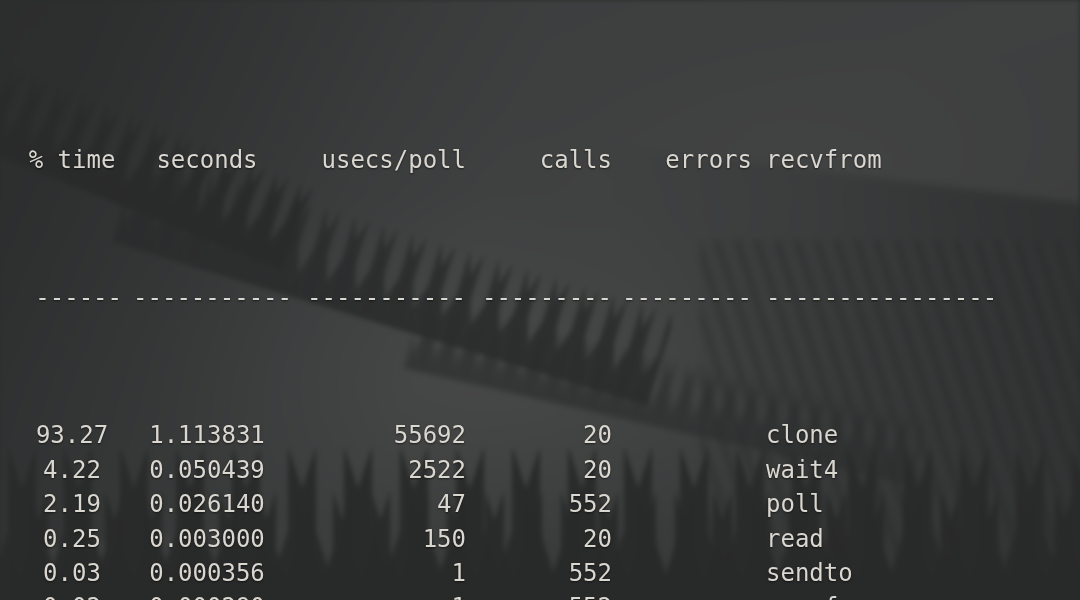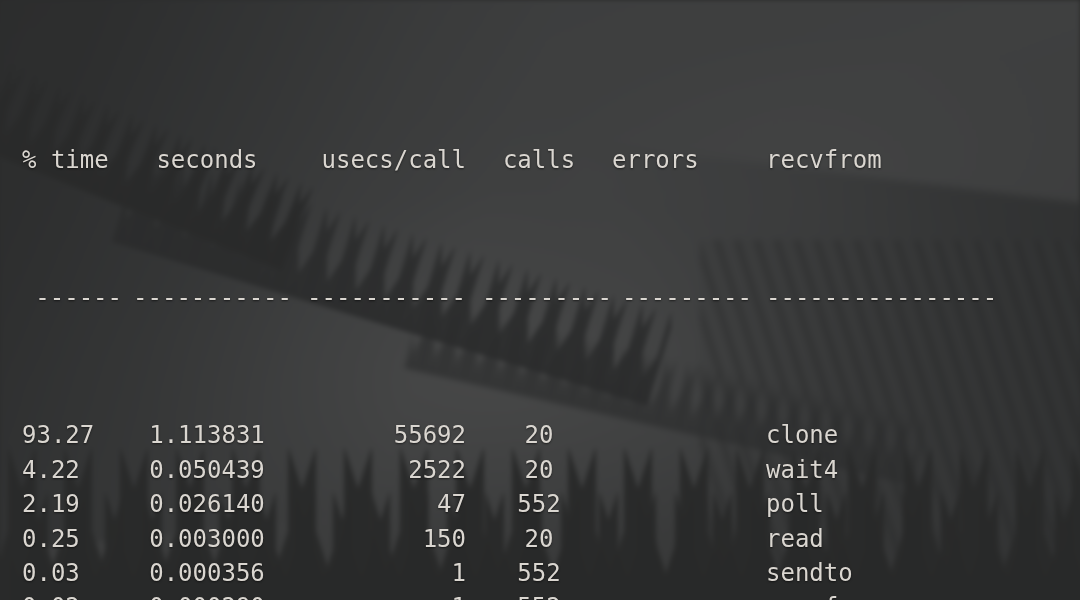--- a/index.html
+++ b/index.html
@@ -182,25 +182,25 @@
     font-size: 24px;
     line-height: 34.4px;
     white-space: pre;
     letter-spacing: 0px;
     text-shadow: 0 1px 2px rgba(0,0,0,0.55);
   }
 
   .row { display: block; height: 34.4px; }
 
   
-  .c-pct   { display: inline-block; width: 100px; text-align: left; }
+  .c-pct   { display: inline-block; width: 100px; text-align: center; }
   .c-sec   { display: inline-block; width: 170px; text-align: center; }
   .c-usec  { display: inline-block; width: 174px; text-align: right; }
-  .c-calls { display: inline-block; width: 146px; text-align: center; }
-  .c-err   { display: inline-block; width: 140px; }
+  .c-calls { display: inline-block; width: 146px; text-align: right; }
+  .c-err   { display: inline-block; width: 140px; text-align: right; }
   .c-sys   { display: inline-block; width: 260px; text-align: left; padding-left: 14px; }
 
   .sep-row { display: block; height: 34.4px; }
   .sep-row .c-pct,
   .sep-row .c-sec,
   .sep-row .c-usec,
   .sep-row .c-calls,
   .sep-row .c-err { text-align: left; padding-left: 0; }
   .sep-row .c-pct   { width: 100px; text-align: right; }
   .sep-row .c-sec   { width: 170px; text-align: right; }
@@ -222,21 +222,21 @@
     <div class="trees trees-far"></div>
     <div class="trees trees-ridge"></div>
     <div class="trees trees-ridge2"></div>
     <div class="trees trees-bottom"></div>
     <div class="trees trees-bottom2"></div>
   </div>
 
   <div class="terminal">
     <div class="term-body">
 
-      <div class="row"><span class="c-pct">% time</span><span class="c-sec">seconds</span><span class="c-usec">usecs/call</span><span class="c-calls">calls</span><span class="c-err">errors</span><span class="c-sys">recvfrom</span></div>
+      <div class="row"><span class="c-pct">% time</span><span class="c-sec">seconds</span><span class="c-usec">usecs/poll</span><span class="c-calls">calls</span><span class="c-err">errors</span><span class="c-sys">recvfrom</span></div>
 
       <div class="sep-row"><span class="c-pct">------</span><span class="c-sec">-----------</span><span class="c-usec">-----------</span><span class="c-calls">---------</span><span class="c-err">---------</span><span class="c-sys">----------------</span></div>
 
       <div id="data-rows"><div class="row"><span class="c-pct">93.27</span><span class="c-sec">1.113831</span><span class="c-usec">55692</span><span class="c-calls">20</span><span class="c-err"></span><span class="c-sys">clone</span></div><div class="row"><span class="c-pct">4.22</span><span class="c-sec">0.050439</span><span class="c-usec">2522</span><span class="c-calls">20</span><span class="c-err"></span><span class="c-sys">wait4</span></div><div class="row"><span class="c-pct">2.19</span><span class="c-sec">0.026140</span><span class="c-usec">47</span><span class="c-calls">552</span><span class="c-err"></span><span class="c-sys">poll</span></div><div class="row"><span class="c-pct">0.25</span><span class="c-sec">0.003000</span><span class="c-usec">150</span><span class="c-calls">20</span><span class="c-err"></span><span class="c-sys">read</span></div><div class="row"><span class="c-pct">0.03</span><span class="c-sec">0.000356</span><span class="c-usec">1</span><span class="c-calls">552</span><span class="c-err"></span><span class="c-sys">sendto</span></div><div class="row"><span class="c-pct">0.02</span><span class="c-sec">0.000290</span><span class="c-usec">1</span><span class="c-calls">552</span><span class="c-err"></span><span class="c-sys">recvfrom</span></div></div>
 
       
 
       
 
     </div>

